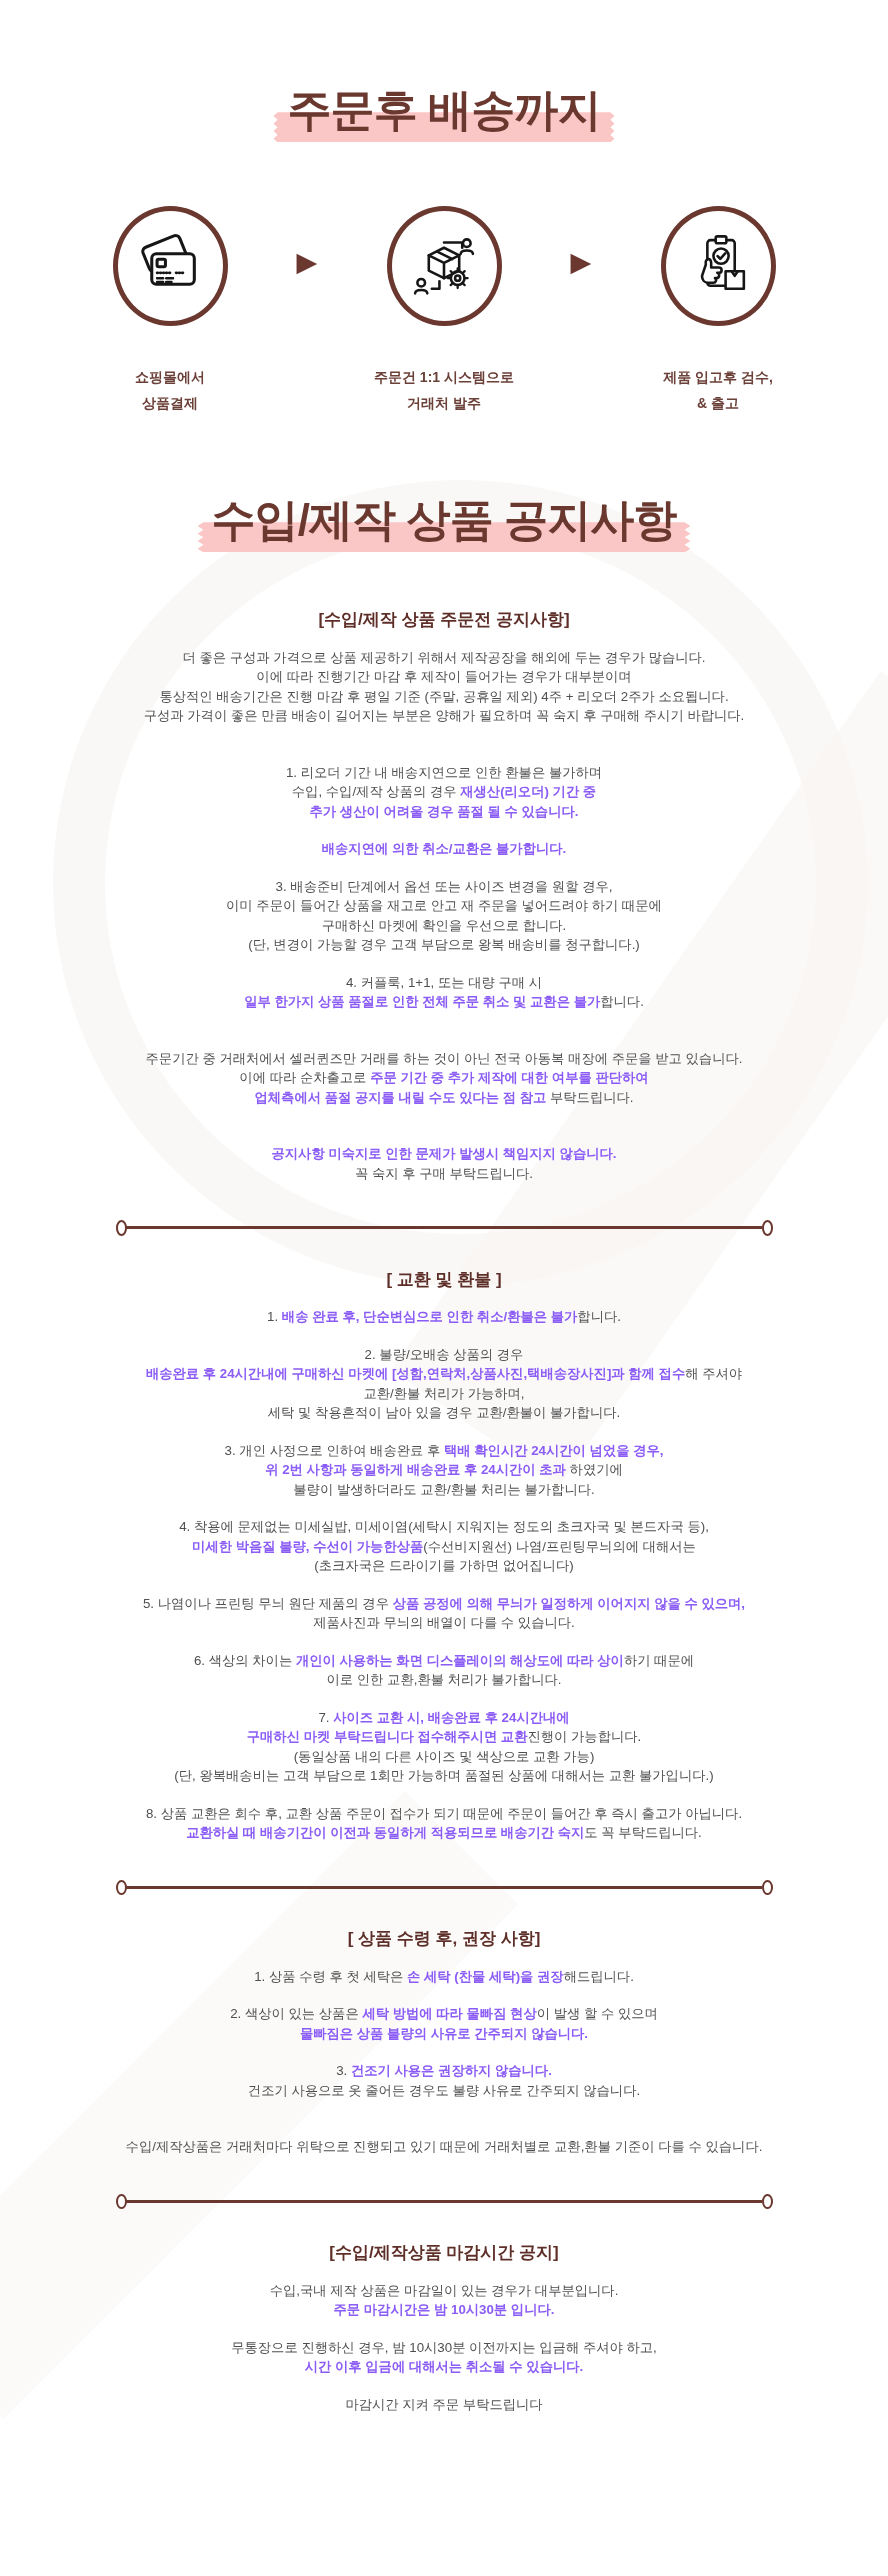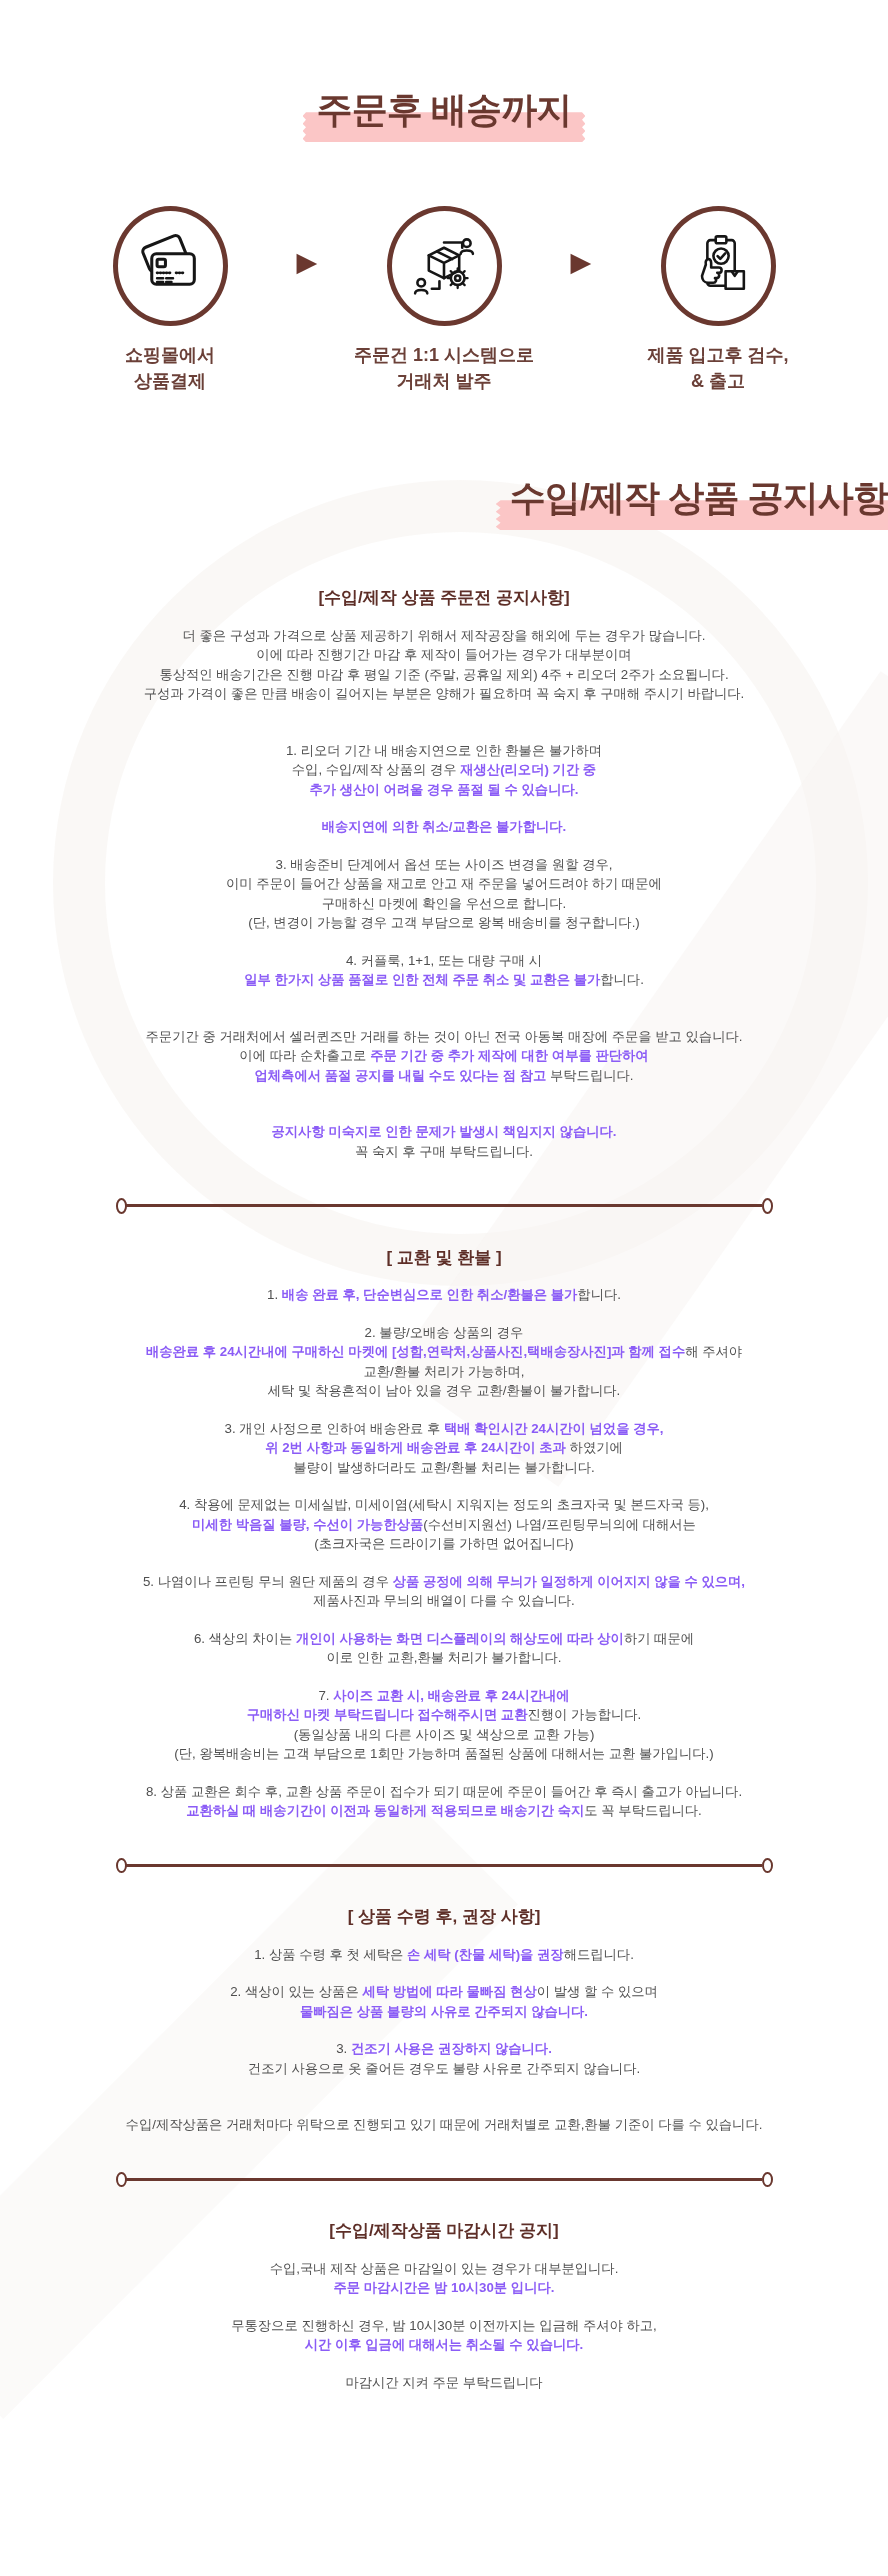--- a/index.html
+++ b/index.html
@@ -7,34 +7,34 @@
   .page{position:relative;width:888px;height:2576px;margin:0 auto;background:#fff;overflow:hidden;}
   
   .wm{position:absolute;z-index:0;pointer-events:none;}
   .wm-ellipse{left:53px;top:480px;width:711px;height:702px;border:52px solid #f6f3ef;border-radius:50%;opacity:.55;}
   .wm-band{left:293px;top:977px;width:853px;height:204px;background:#f7f4f1;transform:rotate(-55deg);opacity:.5;}
   .wm-band2{left:-160px;top:2025px;width:728px;height:160px;background:#f8f6f3;transform:rotate(-45deg);opacity:.5;}
   .content{position:relative;z-index:1;}
 
   
   .hero{padding-top:82px;text-align:center;}
-  .big-title{margin:0;text-align:center;font-size:36px;line-height:55px;font-weight:800;color:#6a382f;letter-spacing:-0.9px;}
+  .big-title{margin:0;text-align:center;font-size:44px;line-height:55px;font-weight:800;color:#6a382f;letter-spacing:-0.9px;}
   .hl{position:relative;display:inline-block;}
   .hl .band{position:absolute;left:-14px;right:-14px;bottom:-5.3px;height:30px;background:#fbc6c6;z-index:0;
     clip-path:polygon(1.2% 0,98.8% 0,100% 12%,98.8% 25%,100% 38%,98.8% 50%,100% 62%,98.8% 75%,100% 88%,98.8% 100%,1.2% 100%,0 88%,1.2% 75%,0 62%,1.2% 50%,0 38%,1.2% 25%,0 12%);}
   .hl b{position:relative;z-index:1;font-weight:800;}
-  .title2{margin-top:76px;text-align:right;}
+  .title2{margin-top:76px;}
 
   
   .steps{margin-top:69px;display:flex;justify-content:center;align-items:flex-start;}
   .step{width:224px;}
   .circle{width:105px;height:110px;margin:0 auto;border:5.3px solid #6a382f;border-radius:50%;
     display:flex;align-items:center;justify-content:center;background:#fff;}
   .circle svg{width:76px;height:76px;}
-  .step-label{margin:16px 0 0;text-align:center;font-size:18px;line-height:26px;font-weight:700;color:#6b4038;}
+  .step-label{margin:38px 0 0;text-align:center;font-size:14px;line-height:26px;font-weight:700;color:#6b4038;}
   .arrow{width:50px;margin-top:43px;text-align:center;font-size:27px;color:#6a382f;line-height:27px;}
 
   
   .notice{width:826px;margin:8px auto;padding-top:21px;font-size:13.3px;color:#4f4f4f;}
   .ln{margin:0;text-align:center;line-height:19.5px;}
   .txt{color:#4f4f4f;}
   .red{color:#8b5cf6;font-weight:700;}
   .block{margin-top:18px;}
   .block.lg{margin-top:37px;}
   .block.header{margin-top:34px;margin-bottom:14px;}

